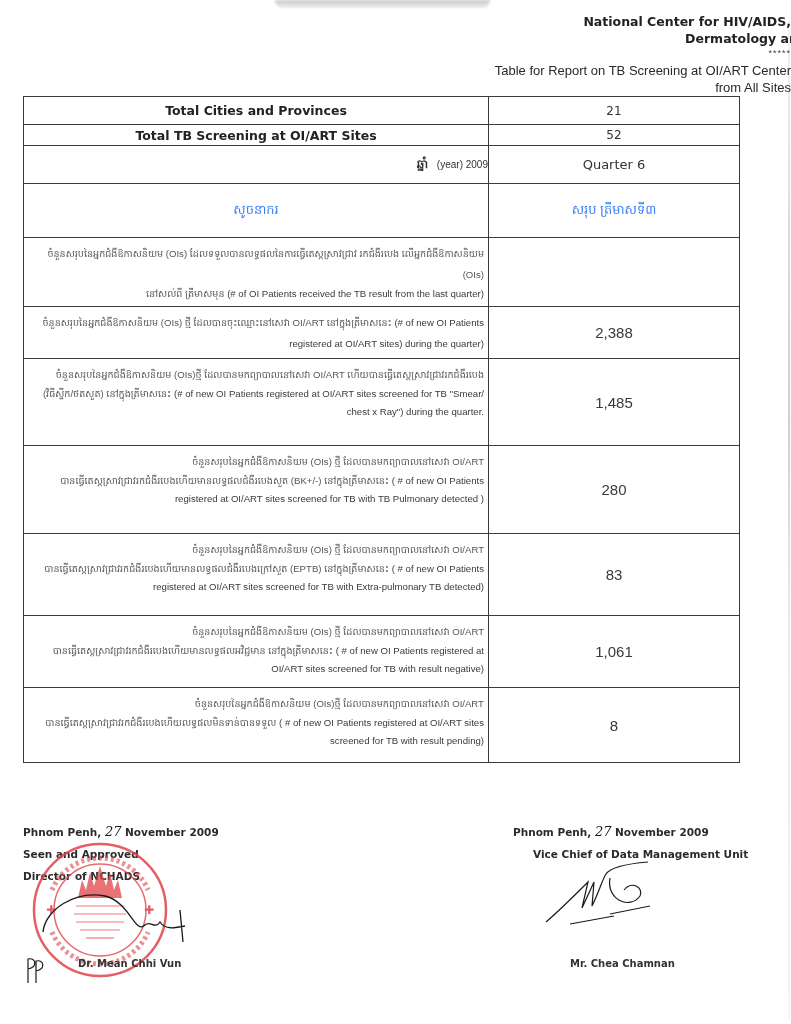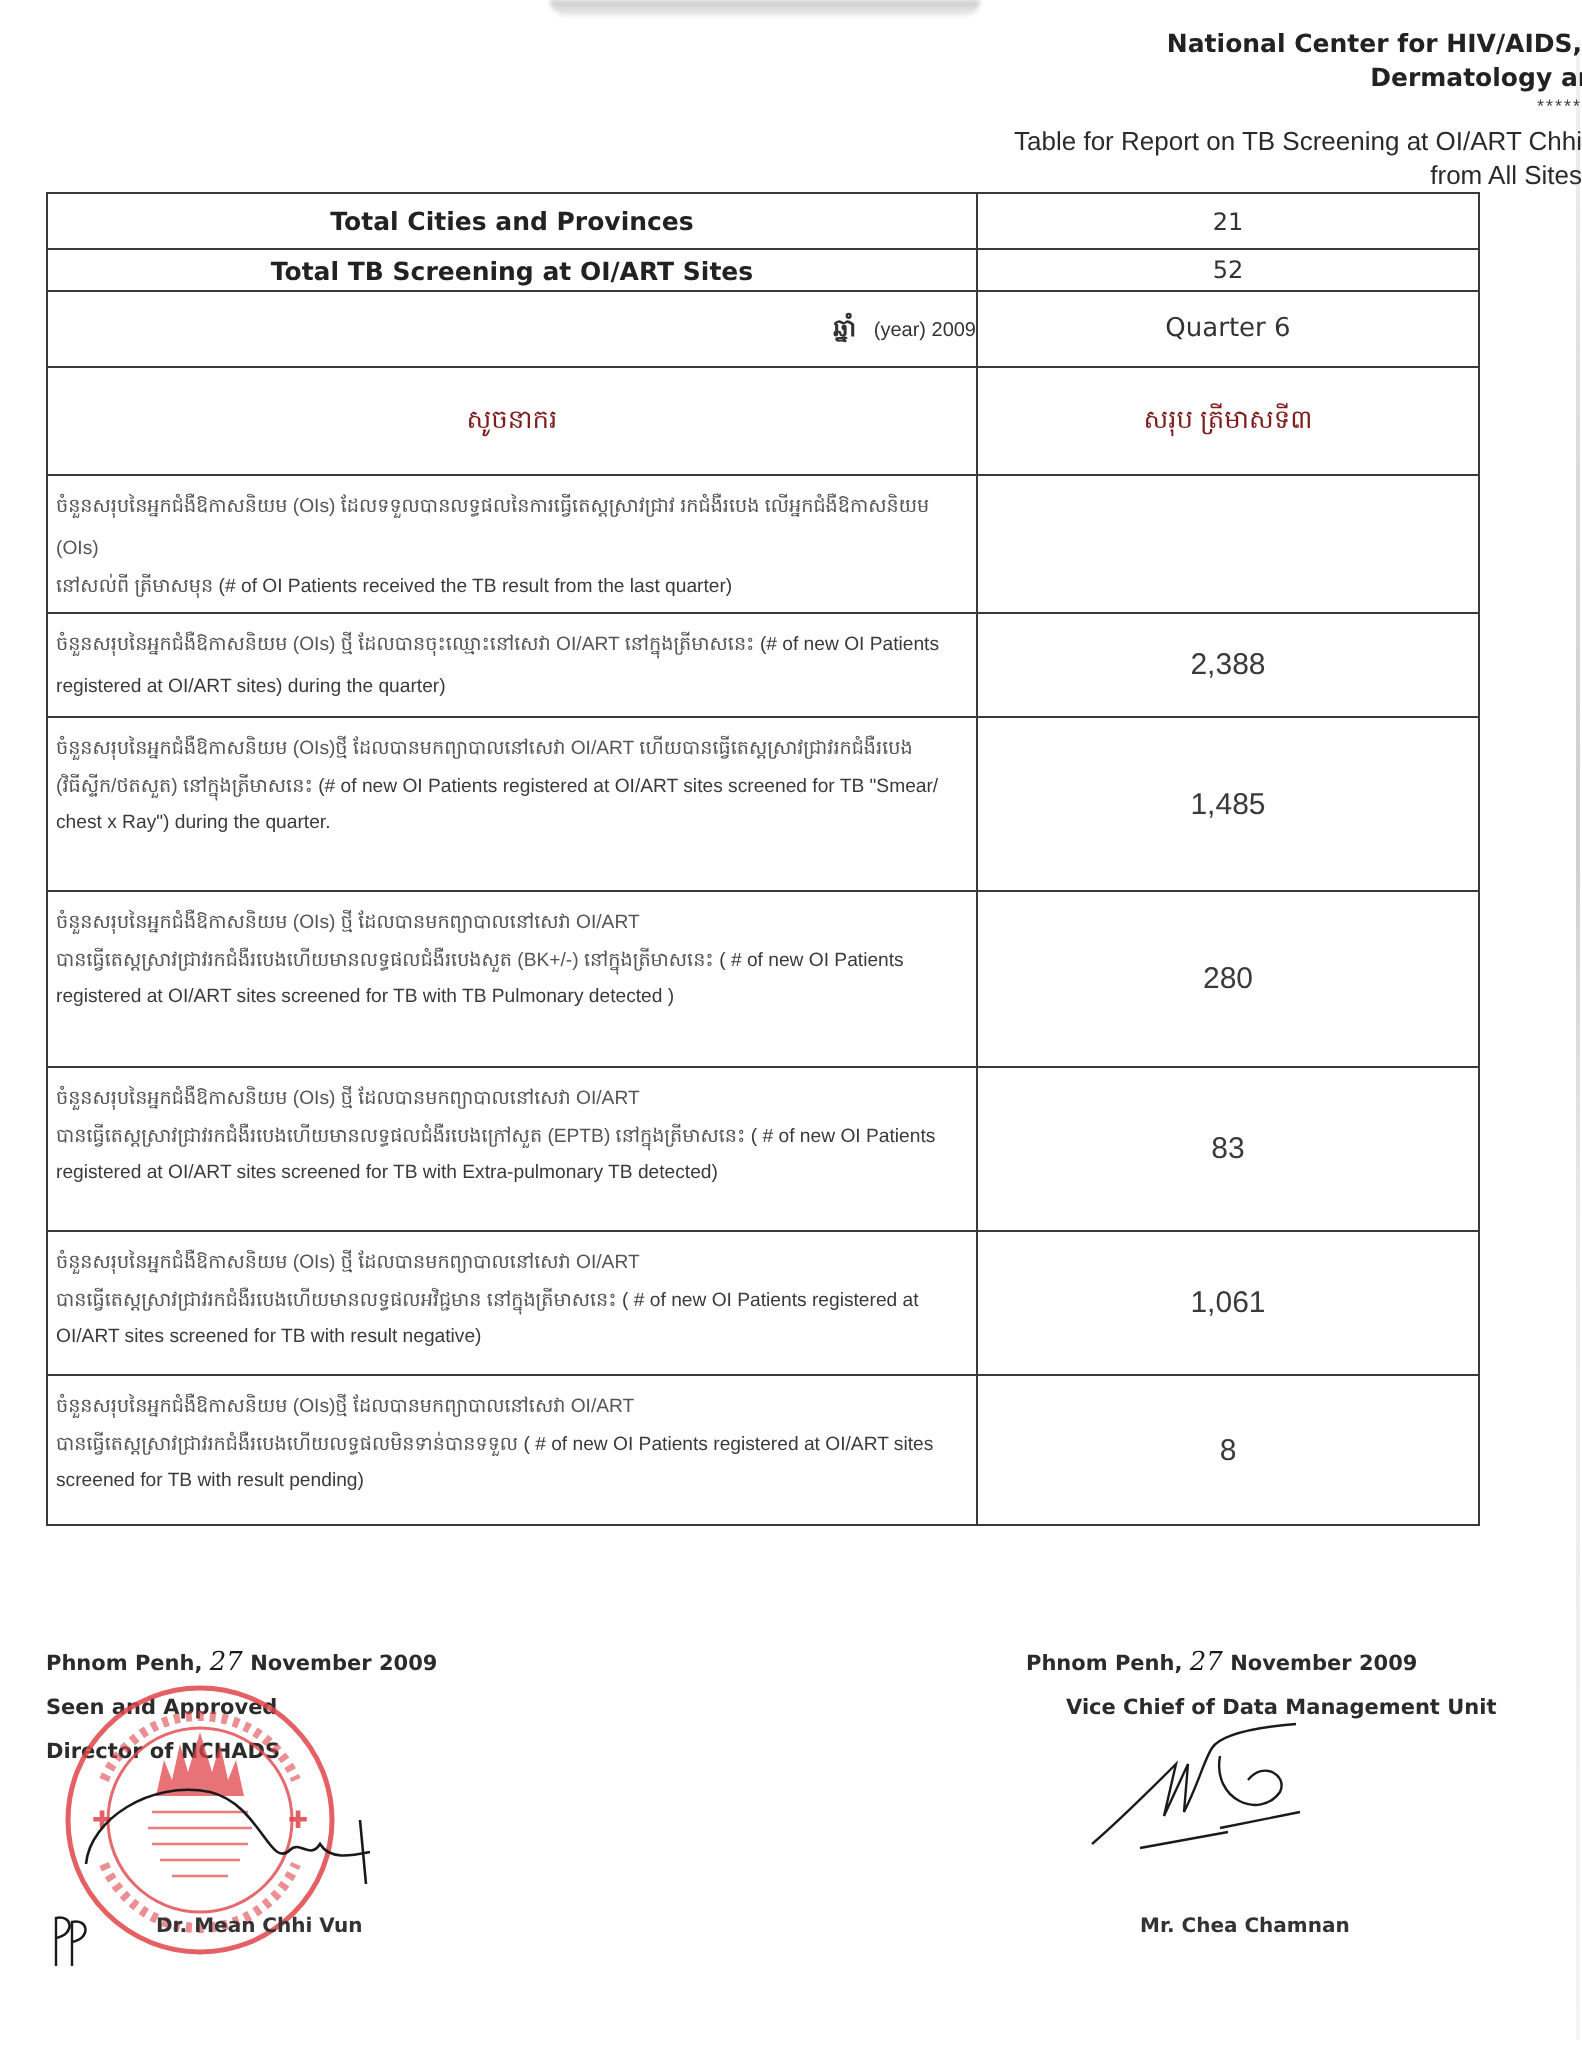--- a/index.html
+++ b/index.html
@@ -29,24 +29,24 @@
   table.report td {
     border: 1px solid #3a3a3a; padding: 0; vertical-align: middle;
   }
   col.c1 { width: 465px; }
   col.c2 { width: 251px; }
   .sum-label { text-align: center; font-family: "DejaVu Sans", sans-serif; font-weight: bold; font-size: 12.5px; color: #222; }
   .sum-val { text-align: center; font-family: "DejaVu Sans", sans-serif; font-size: 12px; color: #333; }
   .year-label { text-align: right; font-size: 10px; color: #333; }
   .year-label .kh { font-weight: bold; font-size: 12px; margin-right: 6px; }
   .quarter-val { text-align: center; font-family: "DejaVu Sans", sans-serif; font-size: 13px; color: #333; }
-  .kh-head { text-align: center; font-size: 13px; color: #7f1d1d; }
+  .kh-head { text-align: center; font-size: 13px; color: #3b82f6; }
   .ind {
     vertical-align: top !important; padding: 5px 4px 0 4px !important;
-    font-size: 9.6px; line-height: 21px; color: #3a3a3a;
+    font-size: 9.6px; line-height: 21px; color: #3a3a3a; text-align: right;
   }
   .ind .line2 { line-height: 18px; display: block; }
   .ind .kh { color: #555; }
   .val { text-align: center; font-size: 15px; color: #3a3a3a; }
 
   .sig { position: absolute; font-family: "DejaVu Sans", sans-serif; font-weight: bold; font-size: 10.5px; color: #2b2b2b; line-height: 22px; }
   .sig-left { left: 23px; top: 821px; }
   .sig-right { left: 513px; top: 821px; }
   .sig-right .role { padding-left: 20px; display: block; }
   .date-hand { font-family: "DejaVu Serif", serif; font-style: italic; font-weight: normal; font-size: 13px; color: #1a1a1a; }
@@ -59,21 +59,21 @@
 </style>
 </head>
 <body>
 
 <div class="scan-smudge"></div>
 <div class="scan-edge"></div>
 
 <div class="header org1">National Center for HIV/AIDS,</div>
 <div class="header org2">Dermatology and STD</div>
 <div class="header stars">*****</div>
-<div class="header title1">Table for Report on TB Screening at OI/ART Chhi</div>
+<div class="header title1">Table for Report on TB Screening at OI/ART Center</div>
 <div class="header title2">from All Sites</div>
 
 <table class="report">
   <colgroup>
       <col class="c1">
       <col class="c2">
     </colgroup>
   <tbody>
       <tr style="height:28px">
     <td class="sum-label">Total Cities and Provinces</td>

